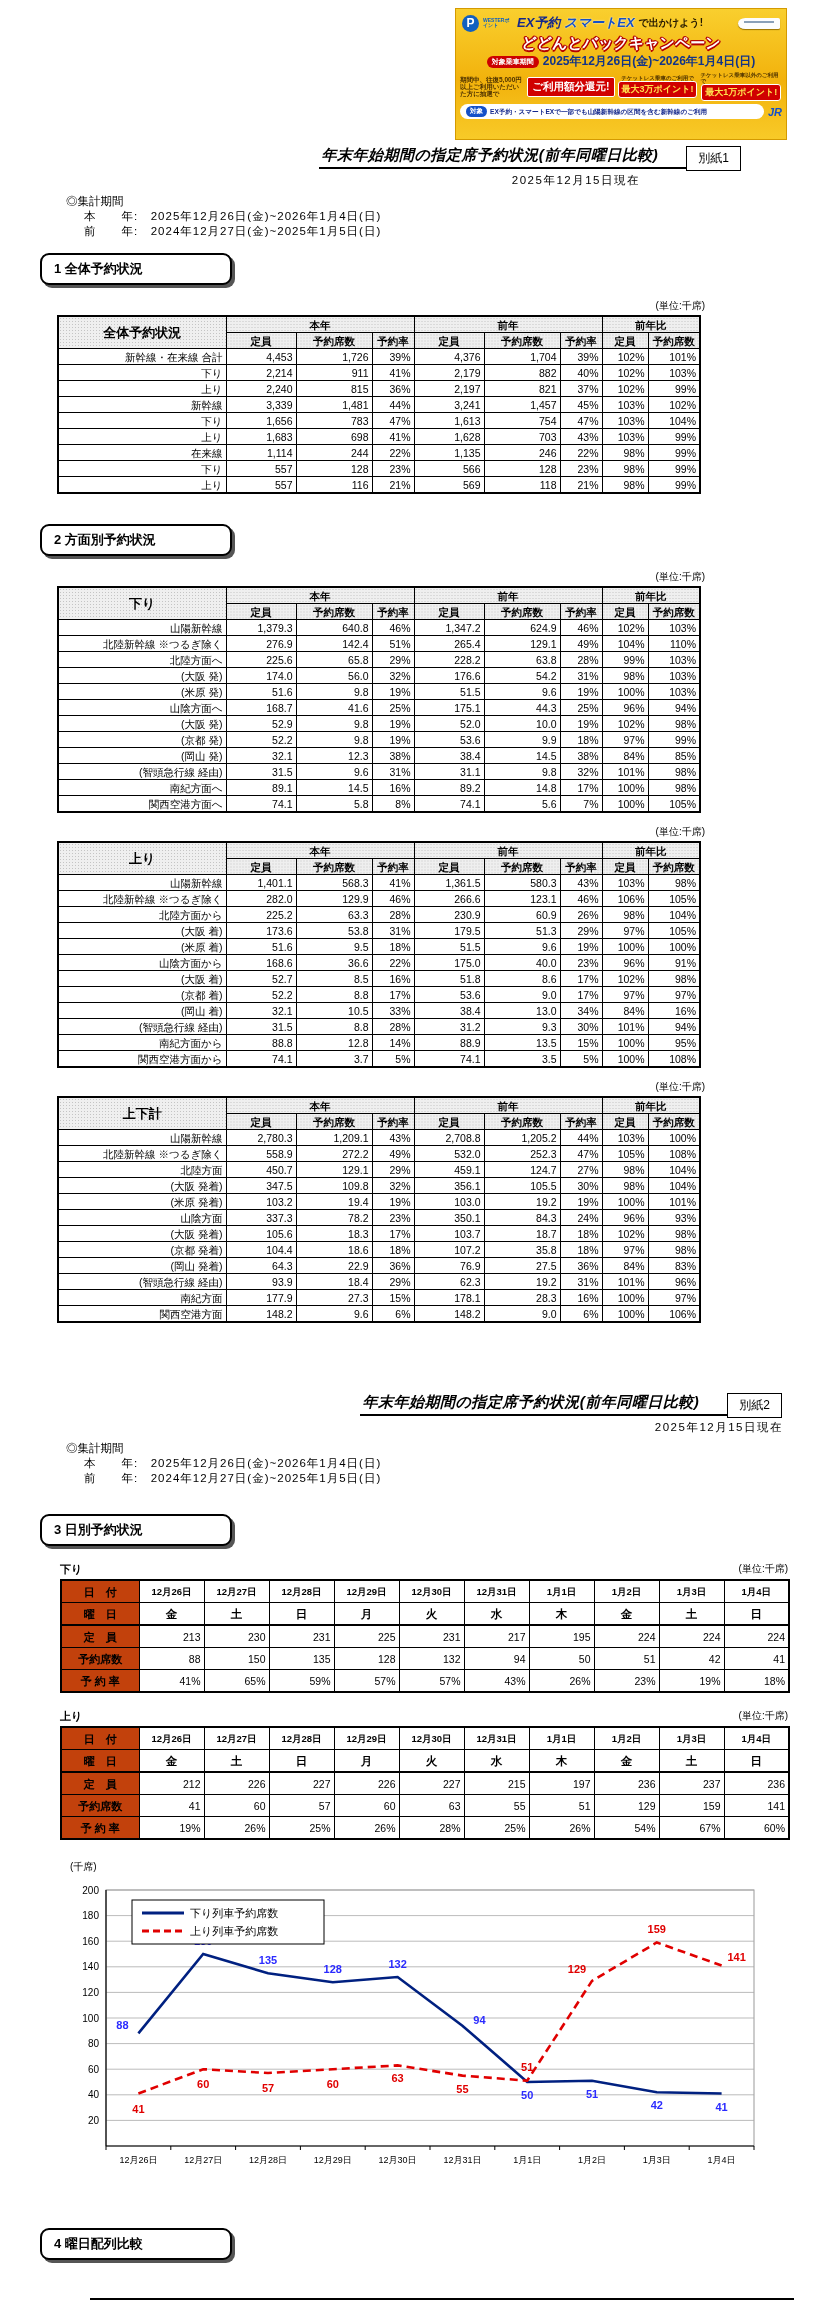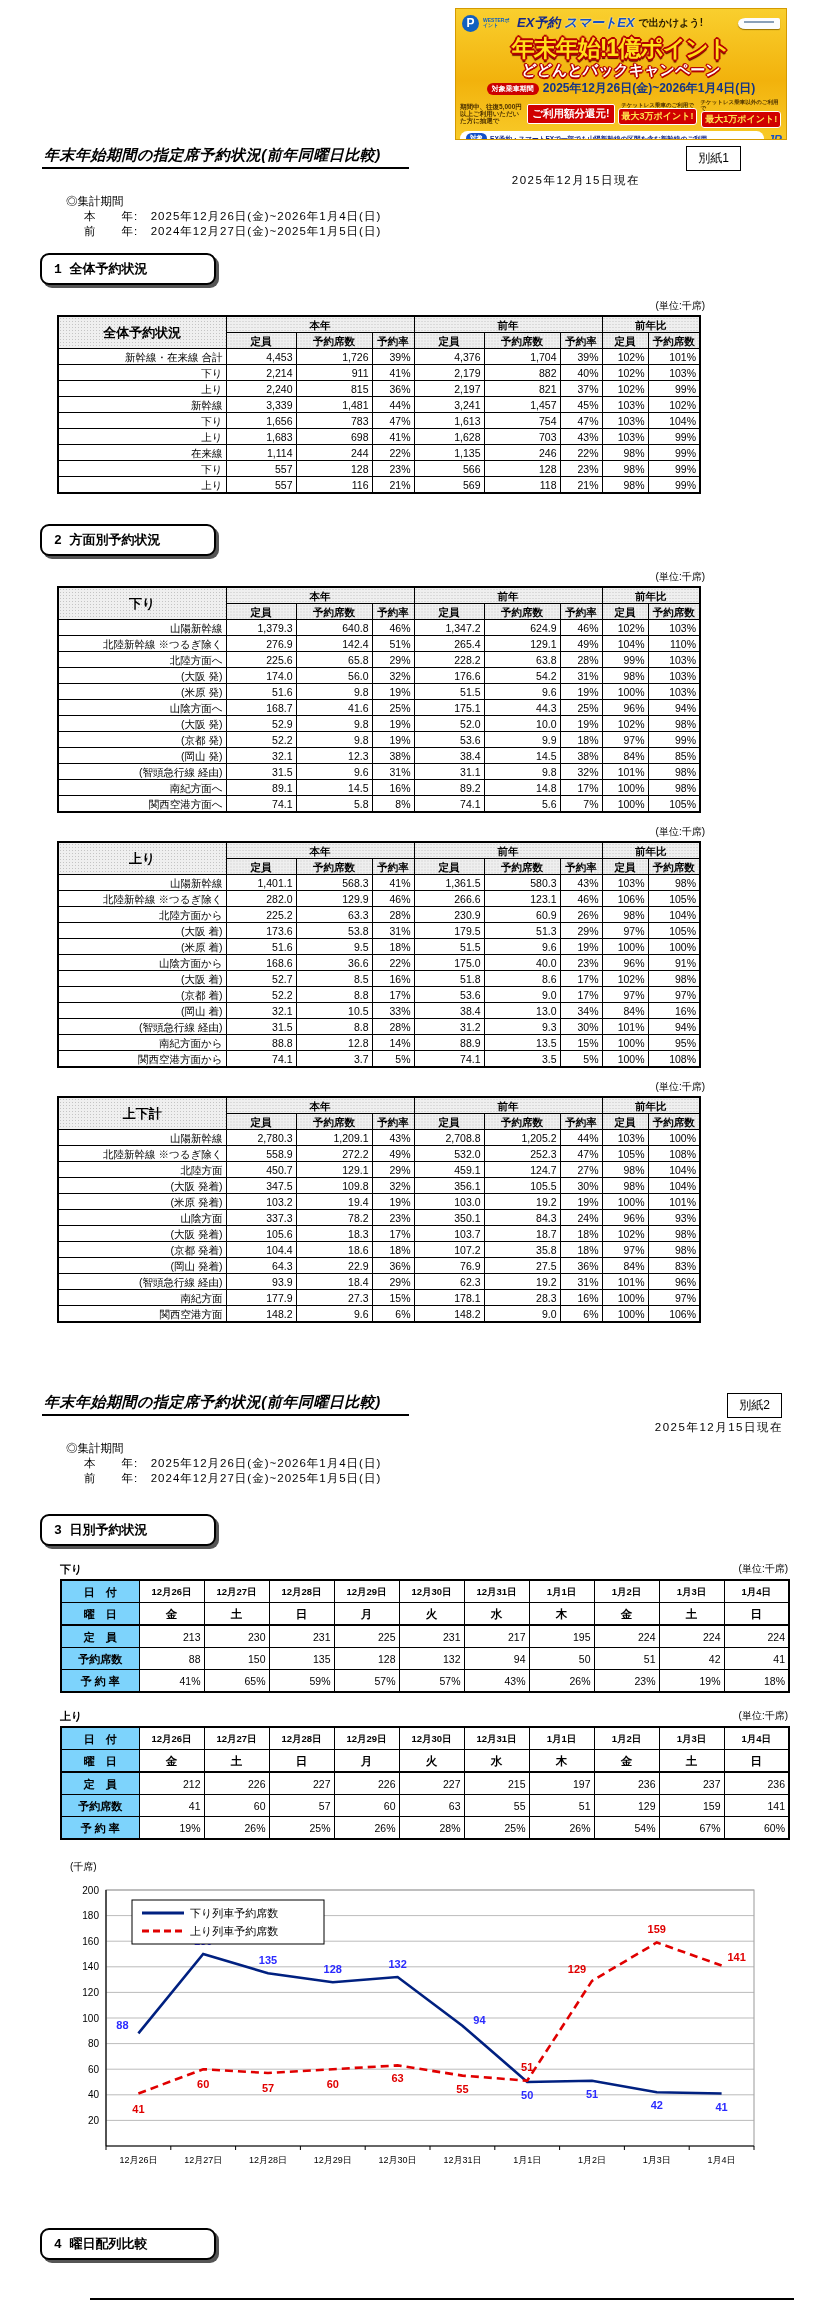--- a/index.html
+++ b/index.html
@@ -32,54 +32,54 @@
   .b-bonuswrap { display:flex; flex-direction:column; align-items:center; }
   .b-bonustag { font-size:5.5px; color:#4d3200; font-weight:bold; line-height:6px; }
   .b-bonus { background:#d00000; color:#ffe14d; font-weight:900; font-size:9px; padding:1px 3px; border-radius:3px; border:1px solid #fff; white-space:nowrap; }
   .b-target-row { display:flex; align-items:center; gap:4px; padding:3px 4px 0 4px; }
   .b-target { background:#fff; border-radius:9px; display:flex; align-items:center; gap:3px; padding:2px 6px; flex:1; }
   .b-target-tag { background:#1450c8; color:#fff; border-radius:7px; font-size:6.5px; padding:1px 4px; font-weight:bold; white-space:nowrap; }
   .b-target-text { color:#14288c; font-size:6.6px; font-weight:bold; line-height:7px; }
   .b-jr { color:#1450c8; font-weight:900; font-style:italic; font-size:11px; }
 
   
-  .title-row { display:flex; justify-content:space-between; align-items:flex-start; }
+  .title-row { display:flex; justify-content:flex-end; align-items:flex-start; }
   .t1 { margin-top:146px; margin-right:86px; }
   .t2 { margin-top:70px; margin-right:45px; }
   .doc-title { display:inline-block; margin-left:42px; font-size:15px; font-weight:bold; font-style:italic;
                border-bottom:2px solid #000; padding:0 28px 2px 2px; letter-spacing:0.5px; white-space:nowrap; }
   .appendix { border:1.5px solid #000; padding:3px 11px; font-size:12px; white-space:nowrap; }
   .asof { text-align:right; font-size:11.5px; letter-spacing:1.5px; margin-top:2px; }
   .asof.a1 { margin-right:187px; }
   .asof.a2 { margin-right:44px; }
   .period-block { margin:6px 0 0 66px; font-size:11.5px; line-height:15px; }
   .period-block .pl { margin-left:18px; letter-spacing:1px; }
-  .sec { display:inline-block; margin-left:40px; border:2px solid #000; border-radius:9px; padding:5px 0 5px 12px;
-         font-size:13px; font-weight:bold; min-width:160px; background:#fff; box-shadow:3px 3px 0 #555;font-family:Liberation Mono, monospace; }
+  .sec { display:inline-block; margin-left:40px; border:2px solid #000; border-radius:9px; padding:5px 16px 5px 12px;
+         font-size:13px; font-weight:bold; min-width:160px; background:#fff; box-shadow:3px 3px 0 #555; }
   .sec-row { margin-top:0; }
 
   
   .unit-row { text-align:right; margin:14px 122px 2px 0; font-size:10px; }
   .tblwrap { margin-left:57px; }
   .dtable { border-collapse:collapse; border:2px solid #000; table-layout:fixed; }
   .dtable th, .dtable td { border:1px solid #000; padding:0 3px; height:15px; font-size:10.5px; line-height:12px;
                            overflow:hidden; white-space:nowrap; }
   .dtable tr.sub td { border-top:1px dotted #777; }
   .hdr { background-color:#efefef; background-image:radial-gradient(#c4c4c4 0.8px, transparent 0.9px); background-size:3px 3px;
          font-weight:bold; text-align:center; }
   .hdr.big { font-size:13px; }
   .num { text-align:right; }
   .lbl { text-align:right; }
   .ind1 { padding-left:17px !important; }
 
   .cap-row { display:flex; justify-content:space-between; margin:16px 39px 2px 60px; font-size:11px; font-weight:bold; }
   .cap-row .u { font-weight:normal; font-size:10px; }
   .dailywrap { margin-left:60px; }
   .daily th, .daily td { height:21px; }
-  .daily th { background:#7dd3fc; font-weight:bold; text-align:center; font-size:11px; }
+  .daily th { background:#c2410c; font-weight:bold; text-align:center; font-size:11px; }
   .daily td.ctr { text-align:center; }
   .daily td.dhead { font-size:9.5px; font-weight:bold; }
   .daily td.wk { font-size:11.5px; font-weight:bold; }
   .daily tr.hline td, .daily tr.hline th { border-bottom:2px solid #000; }
 
   
   .chart { margin:20px 0 0 60px; }
   .chart-unit { font-size:10px; margin:0 0 2px 10px; }
   .chart svg text { font-family:"Liberation Sans", sans-serif; }
 
@@ -98,21 +98,20 @@
     <div class="b-row1">
       <span class="p-logo">P</span>
       <span class="p-sub">WESTERポイント</span>
       <span class="b-ex">EX予約</span>
       <span class="b-smart">スマートEX</span>
       <span class="b-go">で出かけよう!</span>
       <span class="train">
           <i></i>
         </span>
     </div>
-    <div class="b-head1">年末年始!1億ポイント</div>
     <div class="b-head2">どどんとバックキャンペーン</div>
     <div class="b-period">
       <span class="b-period-tag">対象乗車期間</span>
       <span class="b-period-text">2025年12月26日(金)~2026年1月4日(日)</span>
     </div>
     <div class="b-offer-row">
       <span class="b-note">期間中、往復5,000円以上ご利用いただいた方に抽選で</span>
       <span class="b-refund">ご利用額分還元!</span>
       <span class="b-bonuswrap">
         <span class="b-bonustag">チケットレス乗車のご利用で</span>

